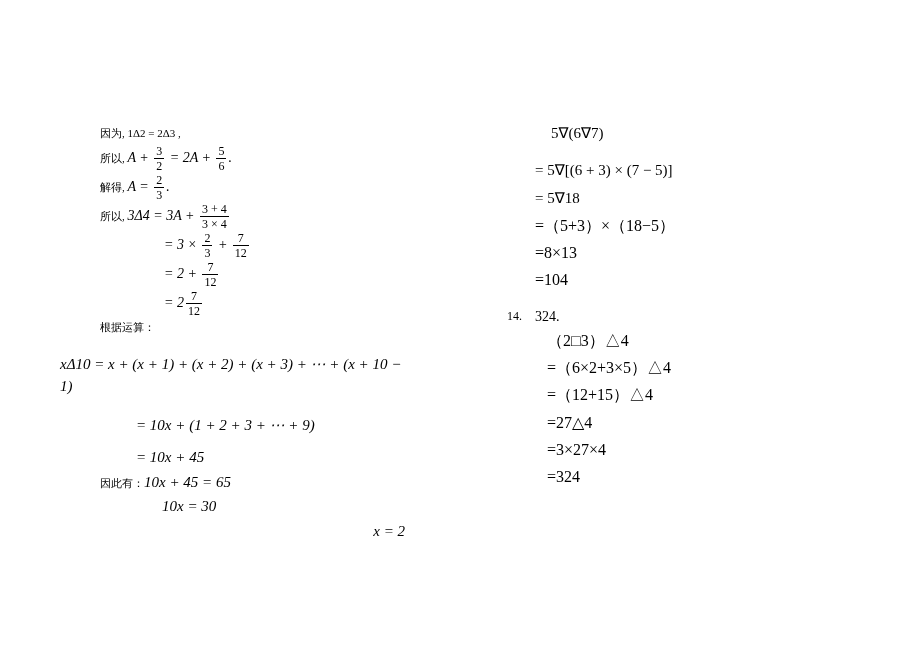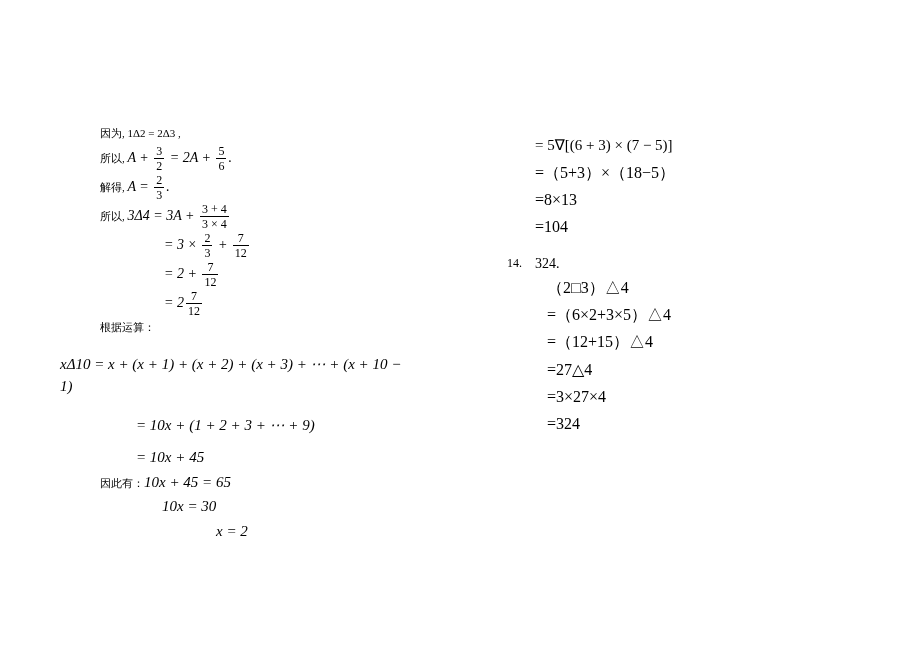--- a/index.html
+++ b/index.html
@@ -73,21 +73,21 @@
     .frac .num {
       display: block;
       border-bottom: 1px solid #000;
       padding: 0 2px 1px;
     }
     .frac .den {
       display: block;
       padding: 1px 2px 0;
     }
     .indent2 { margin-left: 64px; }
-    .indent-eq { margin-left: 116px; }
+    .indent-eq { margin-left: 80px; text-align: right; }
     .indent-eq2 { margin-left: 62px; }
     .indent-eq3 { margin-left: 36px; }
     .small-math {
       font-size: 16px;
       line-height: 1.7;
       margin-left: 12px;
     }
     .bigmath {
       font-size: 15px;
       font-style: italic;
@@ -132,21 +132,23 @@
     <div class="math-block bigmath" style="margin-left:-40px; margin-top:16px;">xΔ10 = x + (x + 1) + (x + 2) + (x + 3) + ⋯ + (x + 10 − 1)</div>
     <div class="math-block bigmath indent-eq3" style="margin-top:16px;">= 10x + (1 + 2 + 3 + ⋯ + 9)</div>
     <div class="math-block bigmath indent-eq3" style="margin-top:10px;">= 10x + 45</div>
     <div class="math-block"><span class="chinese">因此有：</span><span class="bigmath">10x + 45 = 65</span></div>
     <div class="math-block bigmath indent-eq2">10x = 30</div>
     <div class="math-block bigmath indent-eq">x = 2</div>
 
   </div>
 
   <div class="col col-right">
+    <div class="math-block bigmath nabla" style="margin-left:16px;">5∇(6∇7)</div>
     <div class="math-block bigmath nabla" style="margin-top:14px;">= 5∇[(6 + 3) × (7 − 5)]</div>
+    <div class="math-block bigmath nabla" style="margin-top:6px;">= 5∇18</div>
     <div class="small-math" style="margin-left:0;">=（5+3）×（18−5）</div>
     <div class="small-math" style="margin-left:0;">=8×13</div>
     <div class="small-math" style="margin-left:0;">=104</div>
 
     <div class="problem-row" style="margin-top:16px;">
       <span class="problem-num">14.</span><span class="problem-ans">324.</span>
     </div>
     <div class="small-math">（2□3）△4</div>
     <div class="small-math">=（6×2+3×5）△4</div>
     <div class="small-math">=（12+15）△4</div>

